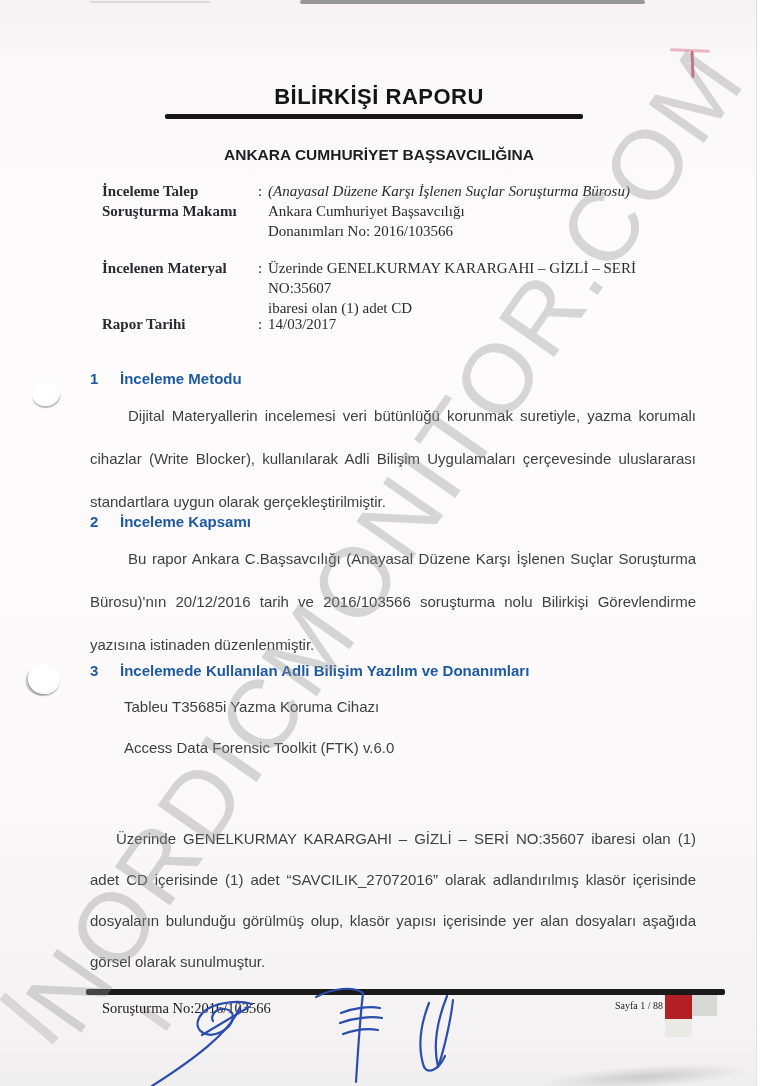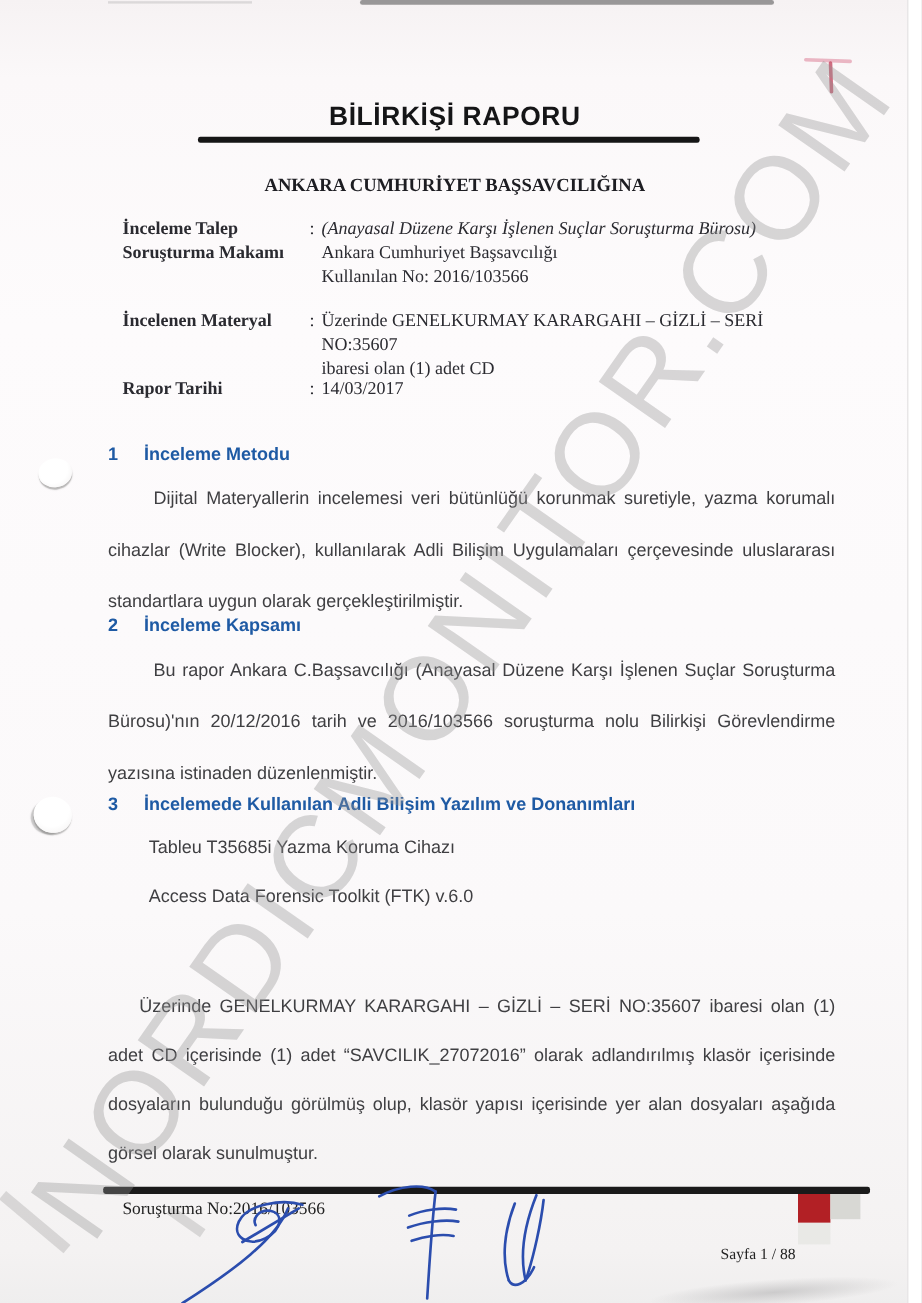--- a/index.html
+++ b/index.html
@@ -29,21 +29,21 @@
     position:absolute;left:385px;top:540px;z-index:5;pointer-events:none;
     transform:translate(-50%,-50%) rotate(-55deg);
     font-family:"Liberation Sans",sans-serif;font-size:98px;font-weight:400;
     letter-spacing:4px;white-space:nowrap;color:var(--watermark-gray,rgba(148,148,148,.36));
   }
 
   
   .content{position:absolute;inset:0;z-index:2;color:var(--body-text,#3f3f42);}
   .doc-title{position:absolute;top:84px;left:0;width:758px;text-align:center;font-size:22px;font-weight:bold;letter-spacing:.5px;color:#151517;}
   .title-rule{position:absolute;top:114px;left:165px;width:418px;height:5px;background:#161616;border-radius:2px;}
-  .addressee{position:absolute;top:146px;left:0;width:758px;text-align:center;font-family:Liberation Serif, serif;font-size:15.5px;font-weight:bold;color:#1d1d22;}
+  .addressee{position:absolute;top:146px;left:0;width:758px;text-align:center;font-family:Liberation Sans, sans-serif;font-size:15.5px;font-weight:bold;color:#1d1d22;}
 
   .meta-row{position:absolute;left:102px;width:600px;display:grid;grid-template-columns:150px 16px 1fr;
     font-family:"Liberation Serif",serif;font-size:15px;line-height:20px;color:var(--meta-text,#2a2a30);}
   .meta-row-1{top:181px;}
   .meta-row-2{top:258px;}
   .meta-row-3{top:314px;}
   .meta-label{font-weight:bold;}
   .meta-colon{text-align:center;}
 
   .section{position:absolute;left:90px;width:606px;}
@@ -52,21 +52,21 @@
   .sec-num{display:inline-block;width:30px;}
   .sec-4 .sec-heading .sec-title{letter-spacing:.2px;}
   .para{margin:4px 0 0 0;font-size:15px;line-height:43px;text-align:justify;text-align-last:left;text-indent:38px;}
   .sec-4 .para{line-height:41px;text-indent:26px;margin-top:6px;}
   .tool-item{font-size:15px;line-height:22px;margin:0 0 19px 34px;}
   .sec-3 .sec-body{margin-top:14px;}
 
   
   .footer-rule{position:absolute;top:989px;left:86px;width:639px;height:5.5px;background:#1a1a1a;border-radius:2px;}
   .footer-left{position:absolute;top:1000px;left:102px;font-family:"Liberation Serif",serif;font-size:14.5px;color:#222;}
-  .footer-page{position:absolute;top:1000px;right:105px;font-family:"Liberation Serif",serif;font-size:13px;color:#222;margin-top:37px;}
+  .footer-page{position:absolute;top:1000px;right:105px;font-family:"Liberation Serif",serif;font-size:10px;color:#222;}
   .sq-red{position:absolute;left:665px;top:995px;width:27px;height:24px;background:var(--footer-red-square,#b22025);z-index:3;}
   .sq-gray{position:absolute;left:692px;top:995px;width:25px;height:21px;background:#d8d8d4;z-index:3;}
   .sq-light{position:absolute;left:665px;top:1019px;width:27px;height:18px;background:#e9e9e6;z-index:3;}
 
   .signatures{position:absolute;left:0;top:0;z-index:4;pointer-events:none;}
 </style>
 </head>
 <body>
 
 <div id="page">
@@ -93,21 +93,21 @@
     <div id="meta-block">
         <div class="meta-row meta-row-1">
           <div class="meta-label">
             <div>İnceleme Talep</div>
             <div>Soruşturma Makamı</div>
           </div>
           <div class="meta-colon">:</div>
           <div class="meta-value">
             <div><span class="i">(Anayasal Düzene Karşı İşlenen Suçlar Soruşturma Bürosu)</span></div>
             <div><span>Ankara Cumhuriyet Başsavcılığı</span></div>
-            <div><span>Kullanılan No: </span><span class="b">2016/103566</span></div>
+            <div><span>Donanımları No: </span><span class="b">2016/103566</span></div>
           </div>
         </div>
         <div class="meta-row meta-row-2">
           <div class="meta-label">
             <div>İncelenen Materyal</div>
           </div>
           <div class="meta-colon">:</div>
           <div class="meta-value">
             <div><span>Üzerinde GENELKURMAY KARARGAHI – GİZLİ – SERİ NO:35607</span></div>
             <div><span>ibaresi olan (1) adet CD</span></div>

